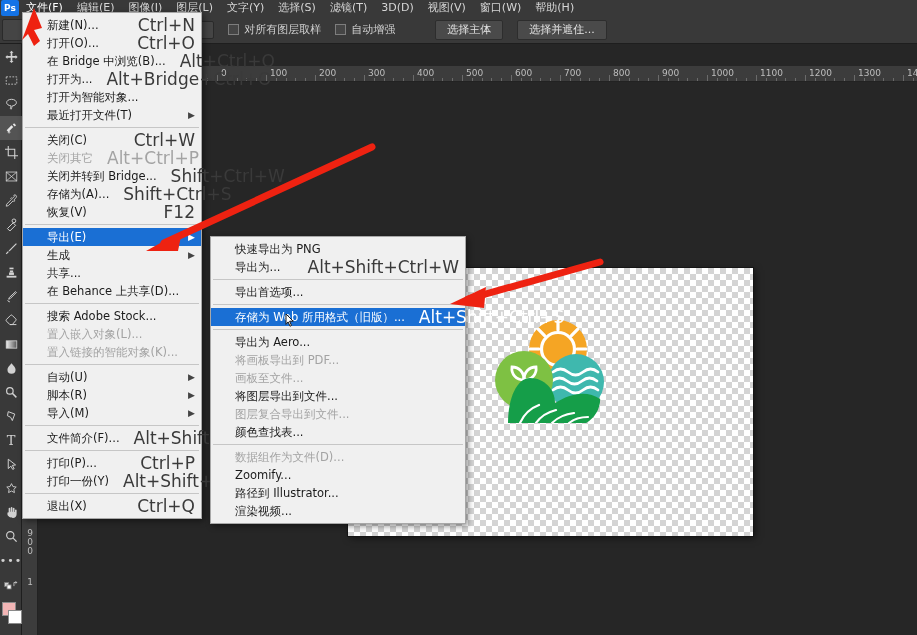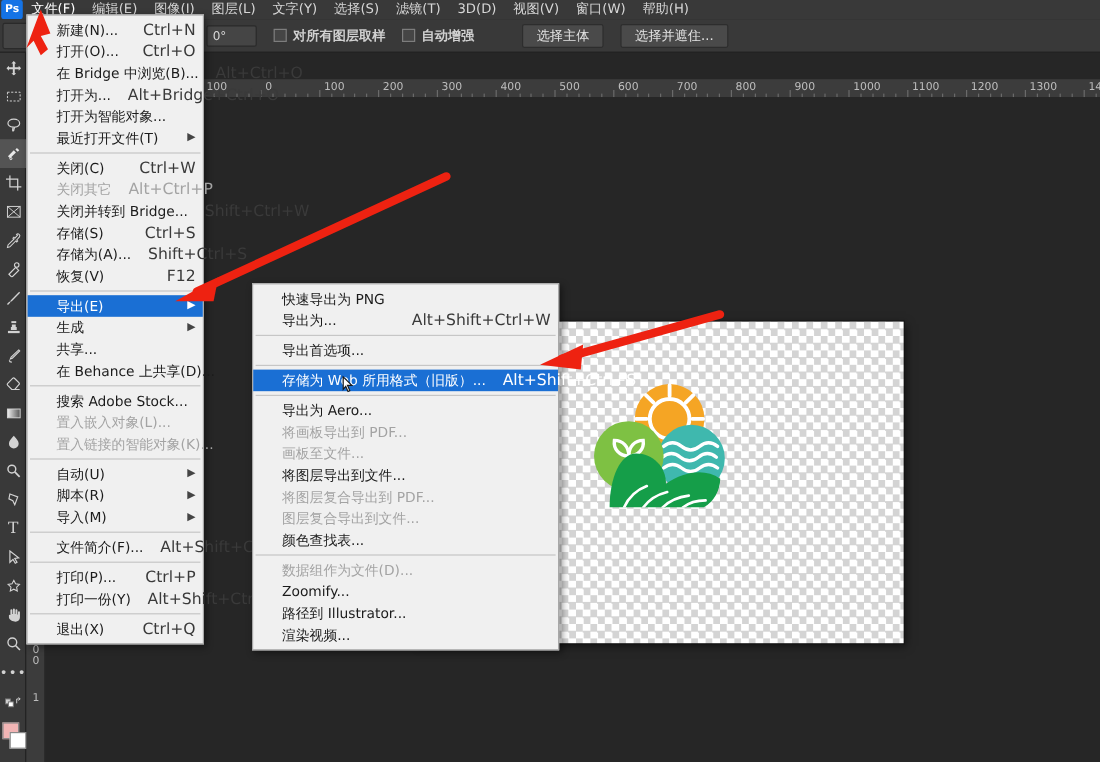--- a/index.html
+++ b/index.html
@@ -26,21 +26,21 @@
   .opt-sep{ width:1px; height:20px; background:#2a2a2a; margin:0 6px; }
   .opt-sel{ width:52px; height:20px; background:#454545; border:1px solid #2a2a2a;
             border-radius:2px; margin-right:4px; }
   .angle-wrap{ display:flex; align-items:center; gap:3px; }
   .angle-ico{ color:#c8c8c8; font-size:11px; }
   .angle-field{ width:42px; height:18px; background:#454545; border:1px solid #2a2a2a;
                 color:#d6d6d6; font-size:10px; line-height:17px; padding-left:4px;
                 border-radius:2px; }
   .chk-wrap{ display:flex; align-items:center; gap:5px; margin-left:14px; }
   .chk{ width:11px; height:11px; background:#454545; border:1px solid #7d7d7d; }
-  .chk-lbl{ color:#d0d0d0; font-size:11px; white-space:nowrap;font-weight:bold; }
+  .chk-lbl{ color:#d0d0d0; font-size:11px; white-space:nowrap; }
   .opt-btn{ height:20px; background:#4a4a4a; border:1px solid #2d2d2d; border-radius:2px;
             color:#e4e4e4; font-size:11px; padding:0 11px; line-height:18px;
             margin-left:14px; white-space:nowrap; }
 
   
   .ruler-h{ position:absolute; left:22px; top:66px; width:895px; height:16px;
             background:#3c3c3c; border-bottom:1px solid #222; overflow:hidden; }
   .ruler-h .tk{ position:absolute; top:2px; color:#bdbdbd; font-size:9px; }
   .ruler-h .tick{ position:absolute; bottom:0; width:1px; height:4px; background:#6a6a6a; }
   .ruler-v{ position:absolute; left:22px; top:82px; width:16px; height:553px;
@@ -68,28 +68,28 @@
                 background:#262626; overflow:hidden; }
   .doc{ position:absolute; left:310px; top:186px; width:405px; height:268px;
         background:
           repeating-conic-gradient(#ffffff 0% 25%, #d4d4d4 0% 50%) 0 0/12px 12px;
         box-shadow:0 0 0 1px #151515, 2px 2px 7px rgba(0,0,0,.55); }
   .logo{ position:absolute; left:138px; top:50px; width:130px; height:105px; }
 
   
   .menu{ position:absolute; background:#f0f0f0; border:1px solid #a8a8a8;
          box-shadow:2px 2px 6px rgba(0,0,0,.45); padding:3px 0; }
-  #file-menu{ left:22px; top:12px; width:148px; }
+  #file-menu{ left:22px; top:12px; width:180px; }
   #export-menu{ left:210px; top:236px; width:256px; }
   .row{ position:relative; height:18px; display:flex; align-items:center;
         padding:0 6px 0 24px; font-size:11.5px; color:#1b1b1b; white-space:nowrap; }
   .row.dis{ color:#a3a3a3; }
   .row.hl{ background:#1a6fd4; color:#ffffff; }
   .row .lbl{ flex:0 0 auto; }
-  .row .acc{ margin-left:auto; padding-left:14px; font-size:13px; color:#3a3a3a; }
+  .row .acc{ margin-left:auto; padding-left:14px; font-size:17px; color:#3a3a3a; }
   .row.dis .acc{ color:#a3a3a3; }
   .row.hl .acc{ color:#ffffff; }
   .row .arw{ margin-left:auto; padding-left:14px; font-size:9px; color:#444; }
   .row.hl .arw{ color:#fff; }
   .sep{ height:1px; background:#c6c6c6; margin:3px 2px; }
   .cursor-ico{ position:absolute; left:74px; top:5px; width:10px; height:14px;
                pointer-events:none; }
 
   
   .arrow-svg{ position:absolute; left:0; top:0; width:917px; height:635px;
@@ -519,24 +519,20 @@
       </div>
       <div class="row dis">
         <span class="lbl">关闭其它</span>
         <span class="acc">Alt+Ctrl+P</span>
       </div>
       <div class="row">
         <span class="lbl">关闭并转到 Bridge...</span>
         <span class="acc">Shift+Ctrl+W</span>
       </div>
       <div class="row">
-        <span class="lbl">存储(S)</span>
-        <span class="acc">Ctrl+S</span>
-      </div>
-      <div class="row">
         <span class="lbl">存储为(A)...</span>
         <span class="acc">Shift+Ctrl+S</span>
       </div>
       <div class="row">
         <span class="lbl">恢复(V)</span>
         <span class="acc">F12</span>
       </div>
       <div class="sep"></div>
       <div class="row hl">
         <span class="lbl">导出(E)</span>
@@ -624,23 +620,20 @@
       <div class="row dis">
         <span class="lbl">将画板导出到 PDF...</span>
       </div>
       <div class="row dis">
         <span class="lbl">画板至文件...</span>
       </div>
       <div class="row">
         <span class="lbl">将图层导出到文件...</span>
       </div>
       <div class="row dis">
-        <span class="lbl">将图层复合导出到 PDF...</span>
-      </div>
-      <div class="row dis">
         <span class="lbl">图层复合导出到文件...</span>
       </div>
       <div class="row">
         <span class="lbl">颜色查找表...</span>
       </div>
       <div class="sep"></div>
       <div class="row dis">
         <span class="lbl">数据组作为文件(D)...</span>
       </div>
       <div class="row">

